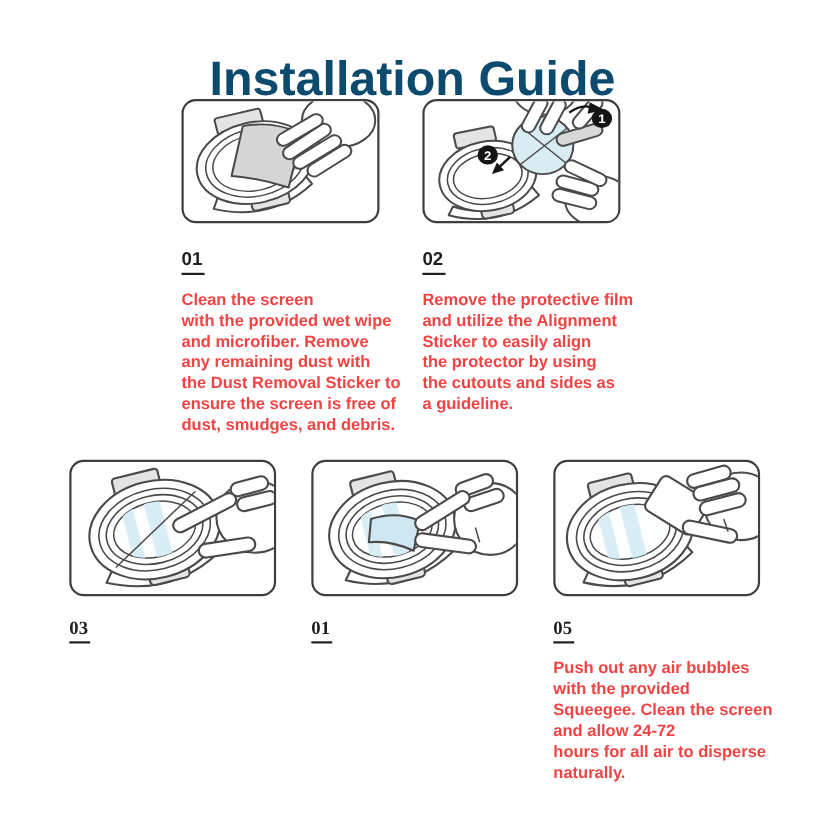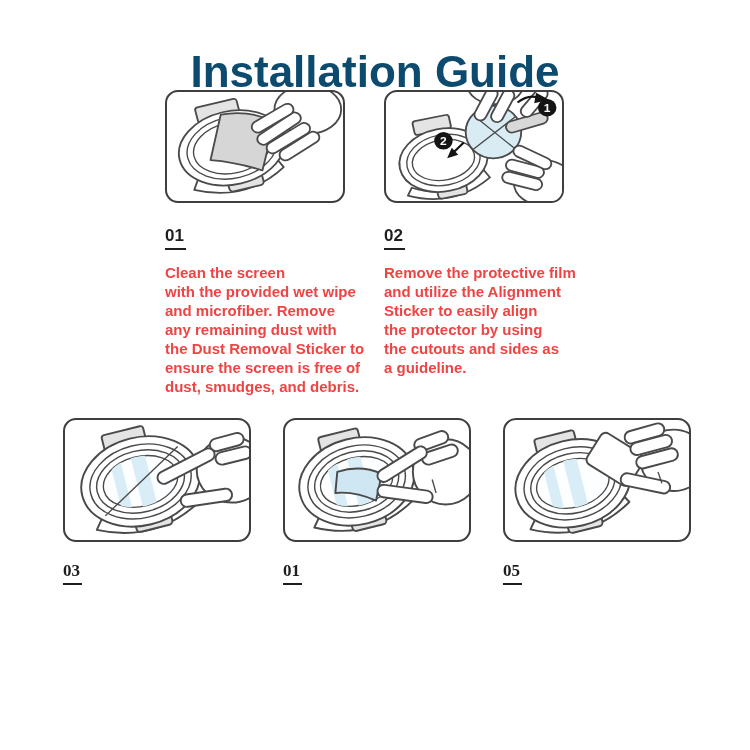--- a/index.html
+++ b/index.html
@@ -246,15 +246,21 @@
             <path class="fw" d="M136 30 L166 22"></path>
           <path class="fd" d="M142 44 L172 36"></path>
             <path class="fw" d="M142 44 L172 36"></path>
           <path class="fd" d="M126 62 L164 70"></path>
             <path class="fw" d="M126 62 L164 70"></path>
           <path class="ln3" d="M158 54 L162 66"></path>
         </g>
       </svg>
     </div>
     <div class="num">05</div>
+    <p class="text">Push out any air bubbles
+with the provided
+Squeegee. Clean the screen
+and allow 24-72
+hours for all air to disperse
+naturally.</p>
   </section>
 
 </div>
 
 </body></html>

